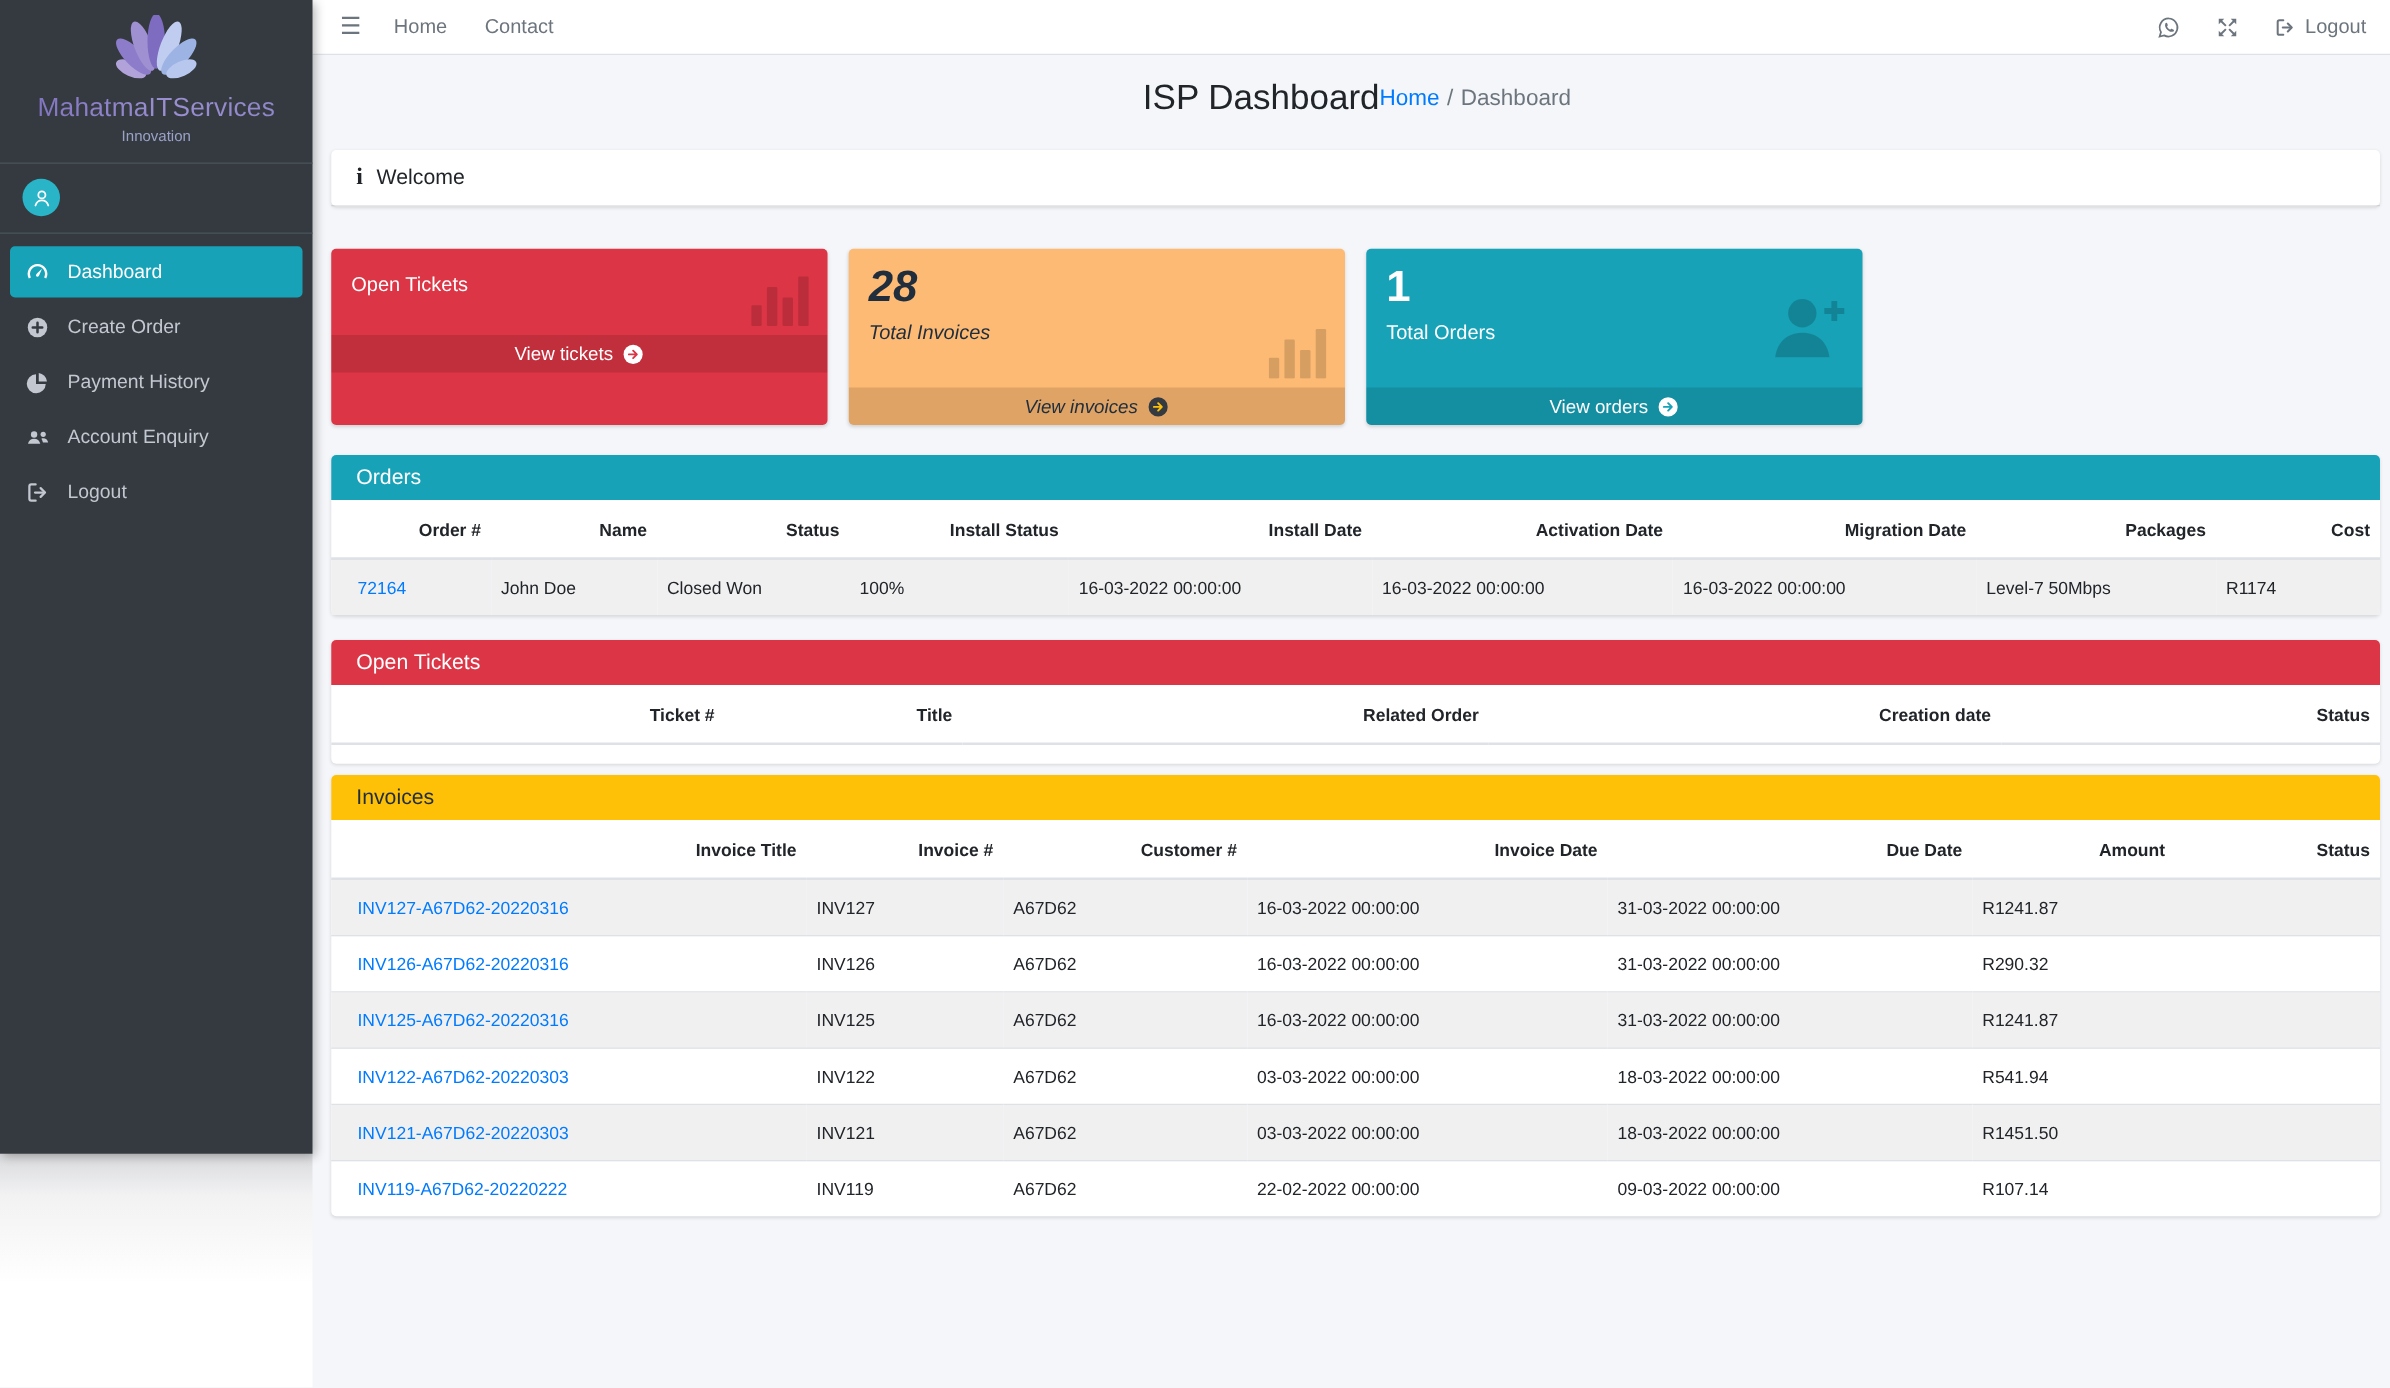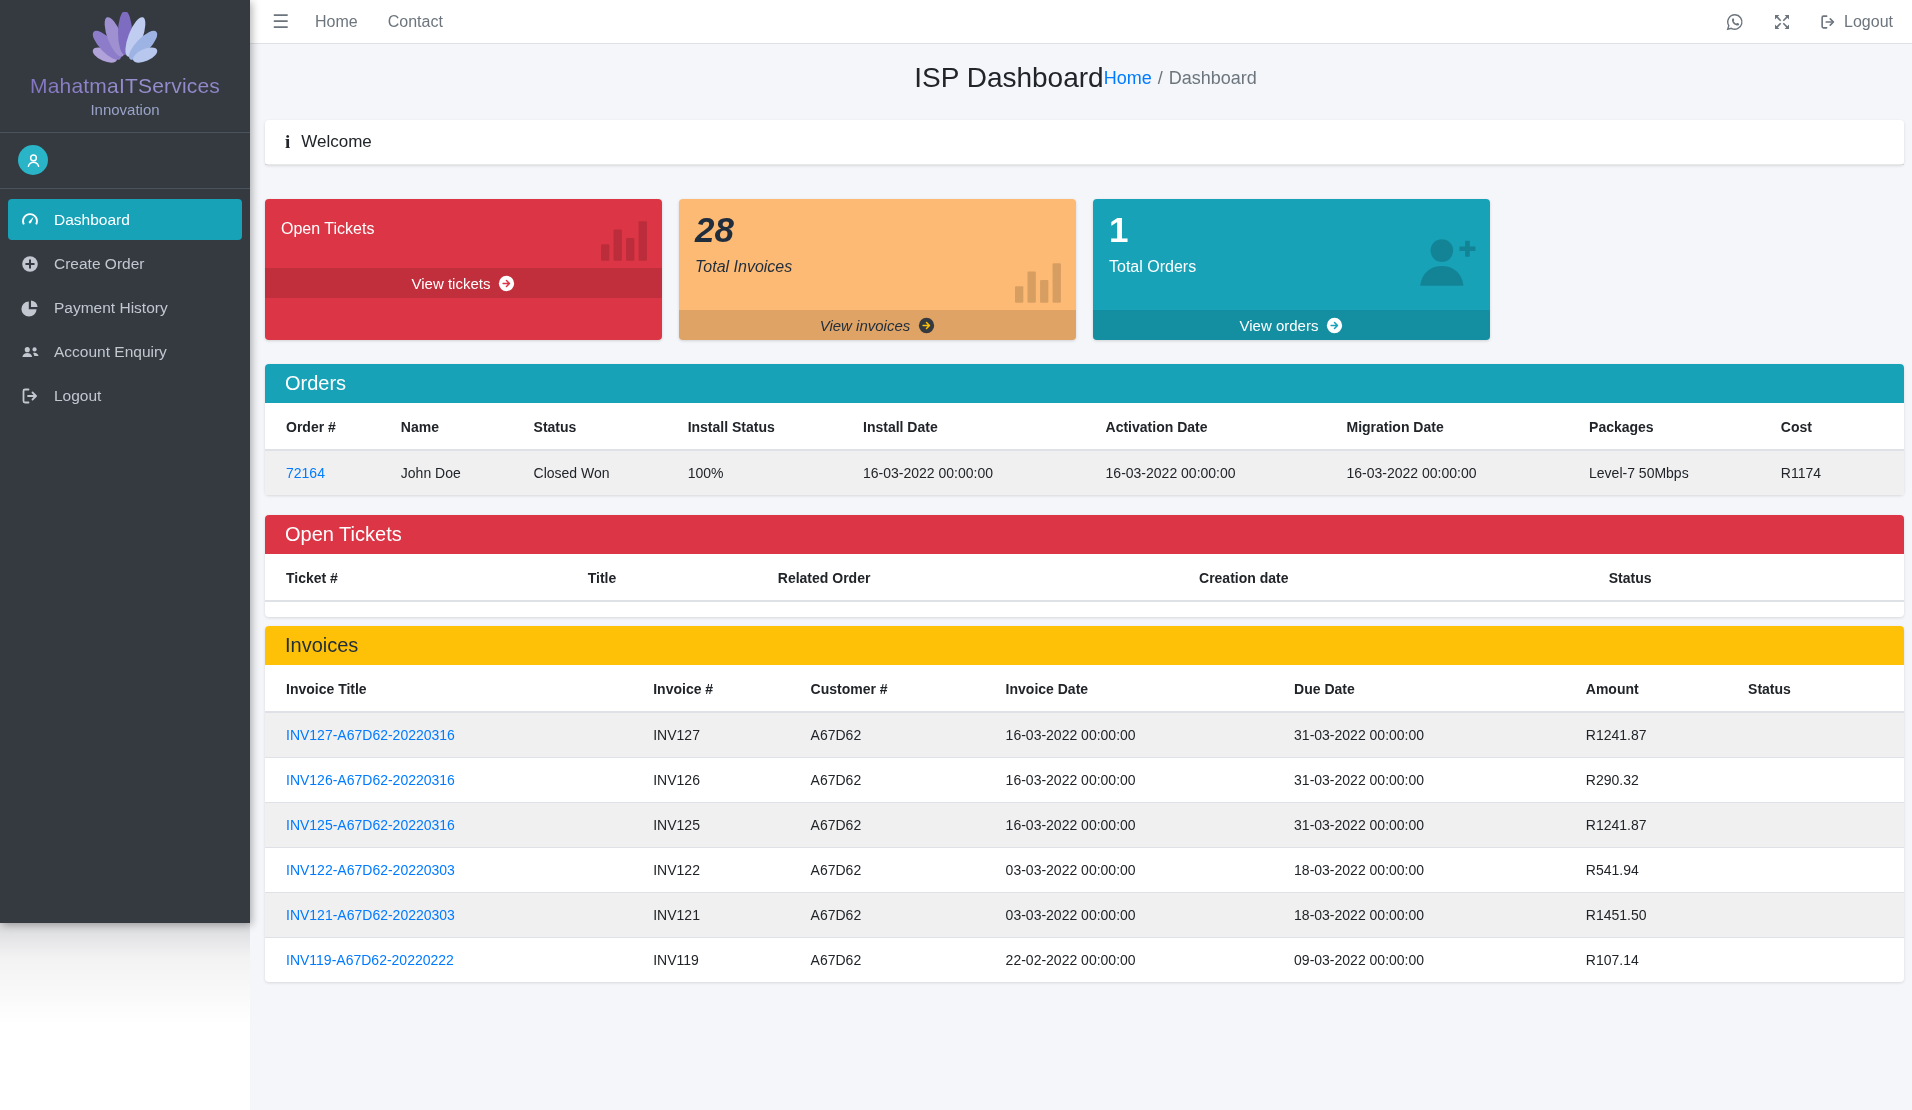--- a/index.html
+++ b/index.html
@@ -19,21 +19,21 @@
     position:absolute; left:0; top:923px; width:250px; bottom:0;
     background:linear-gradient(180deg,#d9dadd 0%, #f2f2f3 18%, #ffffff 55%);
     z-index:5;
   }
   .brand { text-align:center; padding:12px 10px 14px; border-bottom:1px solid #4b545c; }
   .brand-name {
     font-size:21px; letter-spacing:.2px; margin-top:2px;
     background:linear-gradient(90deg,#7e70bd,#9a8fd0 55%,#8d83c6);
     -webkit-background-clip:text; background-clip:text; color:transparent;
   }
-  .brand-tagline { font-size:15px; color:#9aa3c7; margin-top:3px; }
+  .brand-tagline { font-size:12px; color:#9aa3c7; margin-top:3px; }
   .user-panel { padding:12px 18px 13px; border-bottom:1px solid #4b545c; }
   .avatar {
     width:30px; height:30px; border-radius:50%; background:#29b4c8;
     display:flex; align-items:center; justify-content:center;
   }
   .side-nav { padding:10px 8px; }
   .nav-item {
     display:flex; align-items:center; gap:14px; height:41px; padding:0 12px;
     border-radius:4px; color:#c2c7d0; font-size:15.5px; margin-bottom:3px; cursor:pointer;
   }
@@ -93,28 +93,28 @@
     display:flex; align-items:center; justify-content:center; gap:8px;
     height:30px; background:rgba(0,0,0,.12); font-size:15px; cursor:pointer;
   }
   .sb-danger .sb-footer, .sb-info .sb-footer { color:#fff; }
   .sb-warning .sb-footer { color:#1f2d3d; }
   .arr { width:17px; height:17px; line-height:0; }
   .arr svg { width:17px; height:17px; }
 
   
   .panel { border-radius:4px; box-shadow:0 1px 3px rgba(0,0,0,.12); background:#fff; }
-  .panel-head { padding:8px 20px; font-size:20px; border-radius:4px 4px 0 0; }
+  .panel-head { padding:8px 20px; font-size:17px; border-radius:4px 4px 0 0; }
   .head-info    { background:#17a2b8; color:#fff; }
   .head-danger  { background:#dc3545; color:#fff; }
   .head-warning { background:#ffc107; color:#1f2d3d; }
   .panel-orders  { margin-bottom:20px; }
   .panel-tickets { margin-bottom:9px; padding-bottom:15px; }
   table.tbl { width:100%; border-collapse:collapse; font-size:14px; }
-  .tbl th { text-align:left; font-weight:700; color:#212529; padding:16px 8px 14px; }
+  .tbl th { text-align:right; font-weight:700; color:#212529; padding:16px 8px 14px; }
   .tbl thead tr { border-bottom:2px solid #dee2e6; }
   .tbl td { padding:14px 8px; }
   .tbl tbody tr { border-top:1px solid #dee2e6; }
   .tbl tbody tr:first-child { border-top:none; }
   .tbl tbody tr:nth-child(odd) { background:#f0f0f1; }
   .tbl th:first-child, .tbl td:first-child { padding-left:21px; }
   .tbl a { color:#007bff; }
 
   .orders-tbl th:nth-child(1){width:7.8%}  .orders-tbl th:nth-child(2){width:8.1%}
   .orders-tbl th:nth-child(3){width:9.4%}  .orders-tbl th:nth-child(4){width:10.7%}

